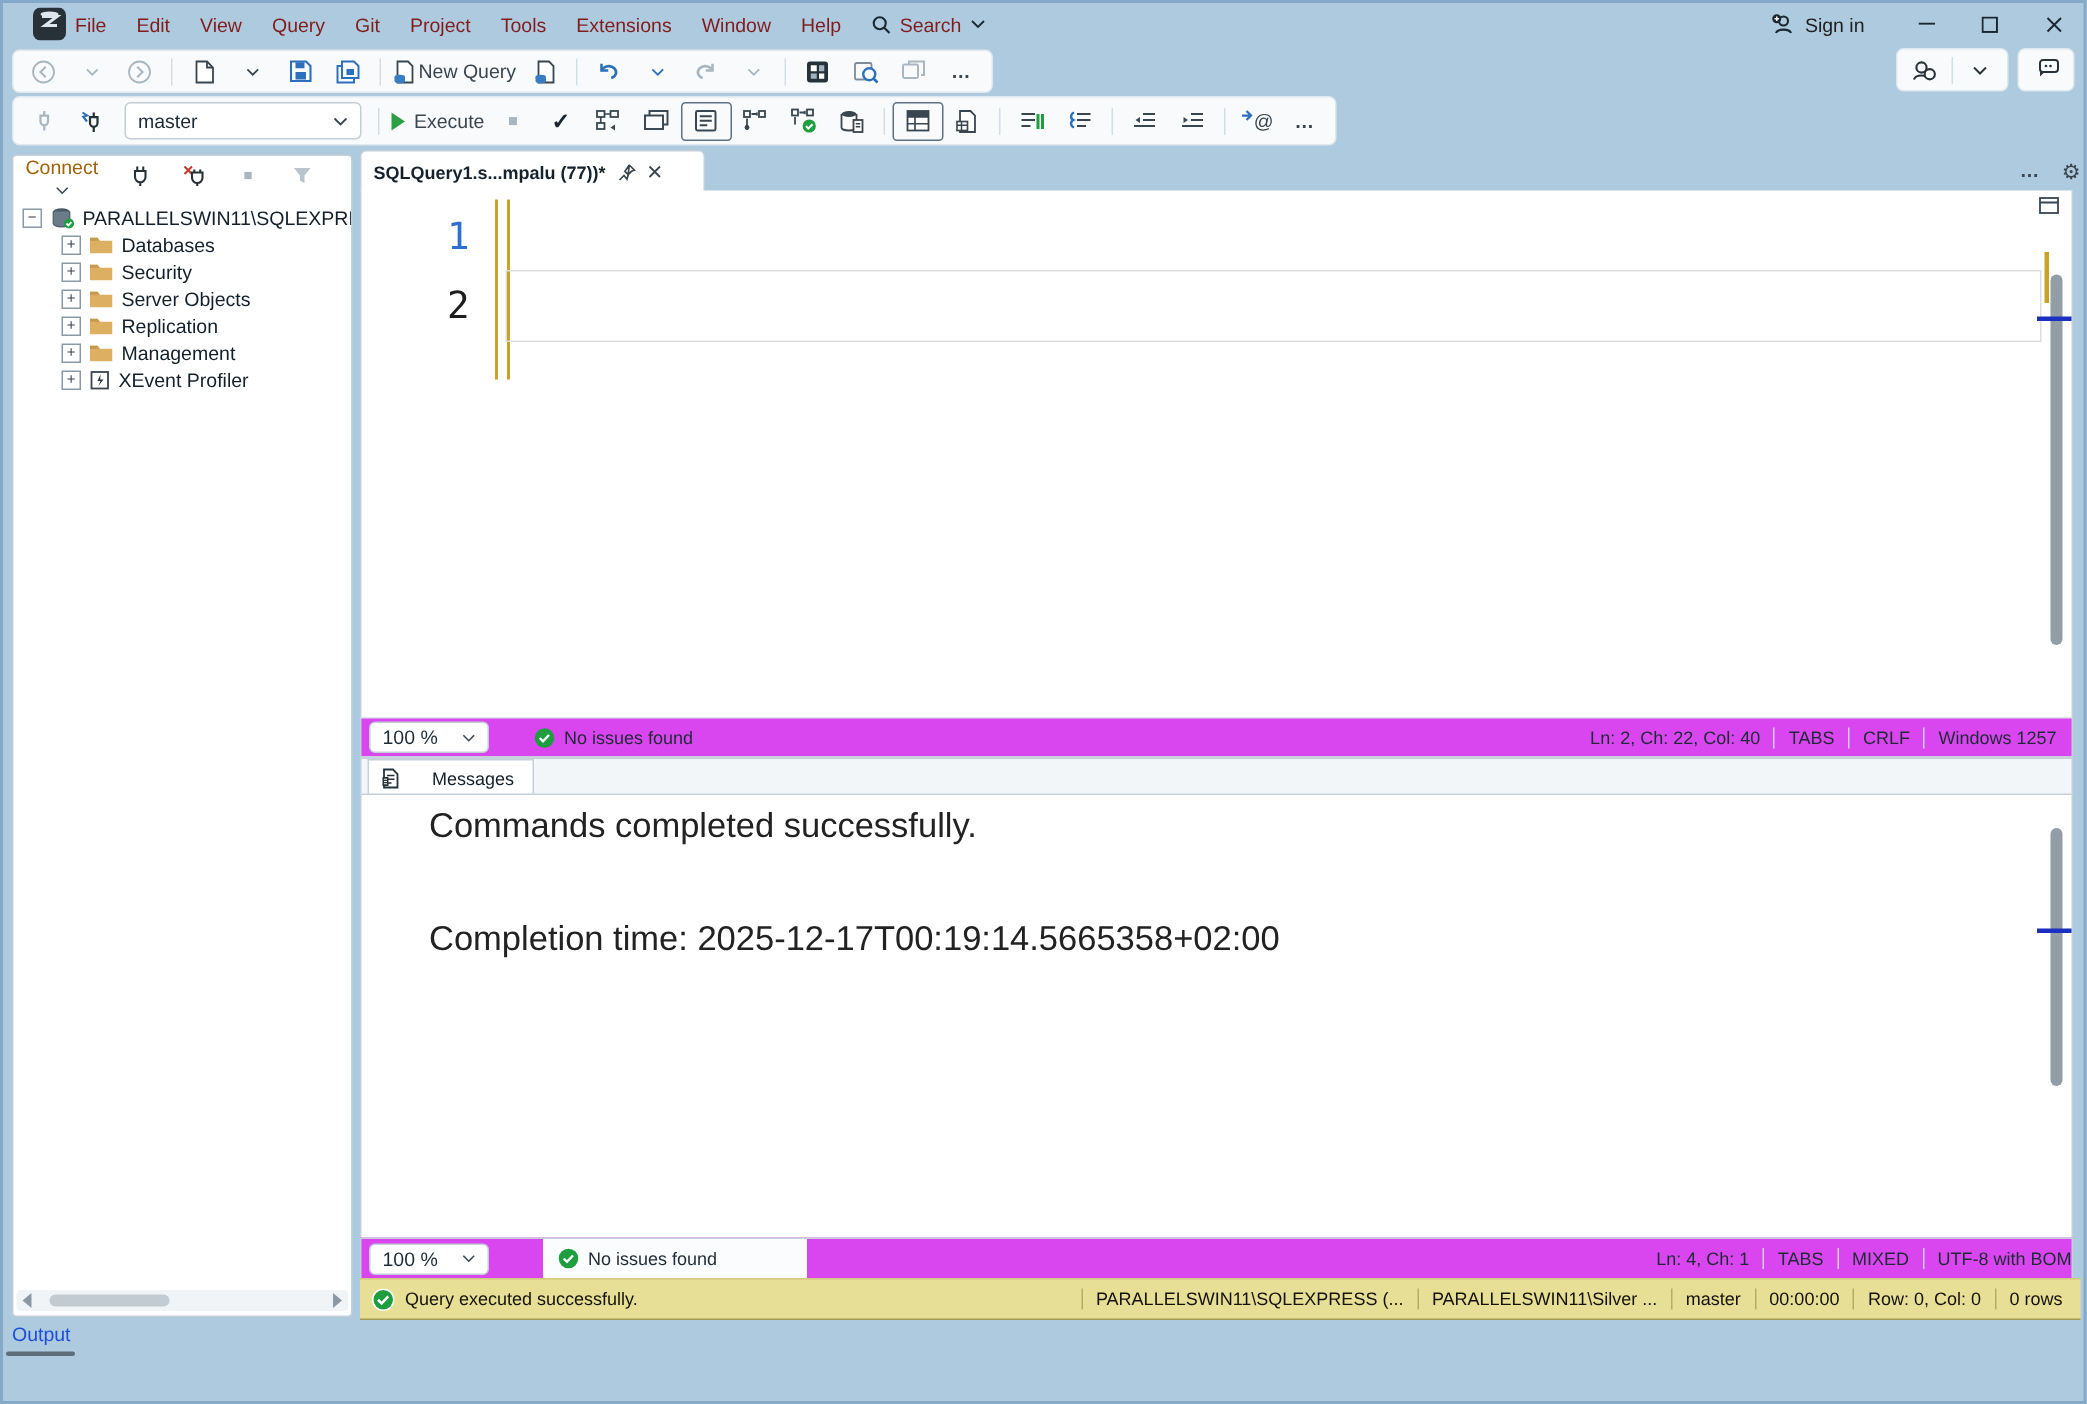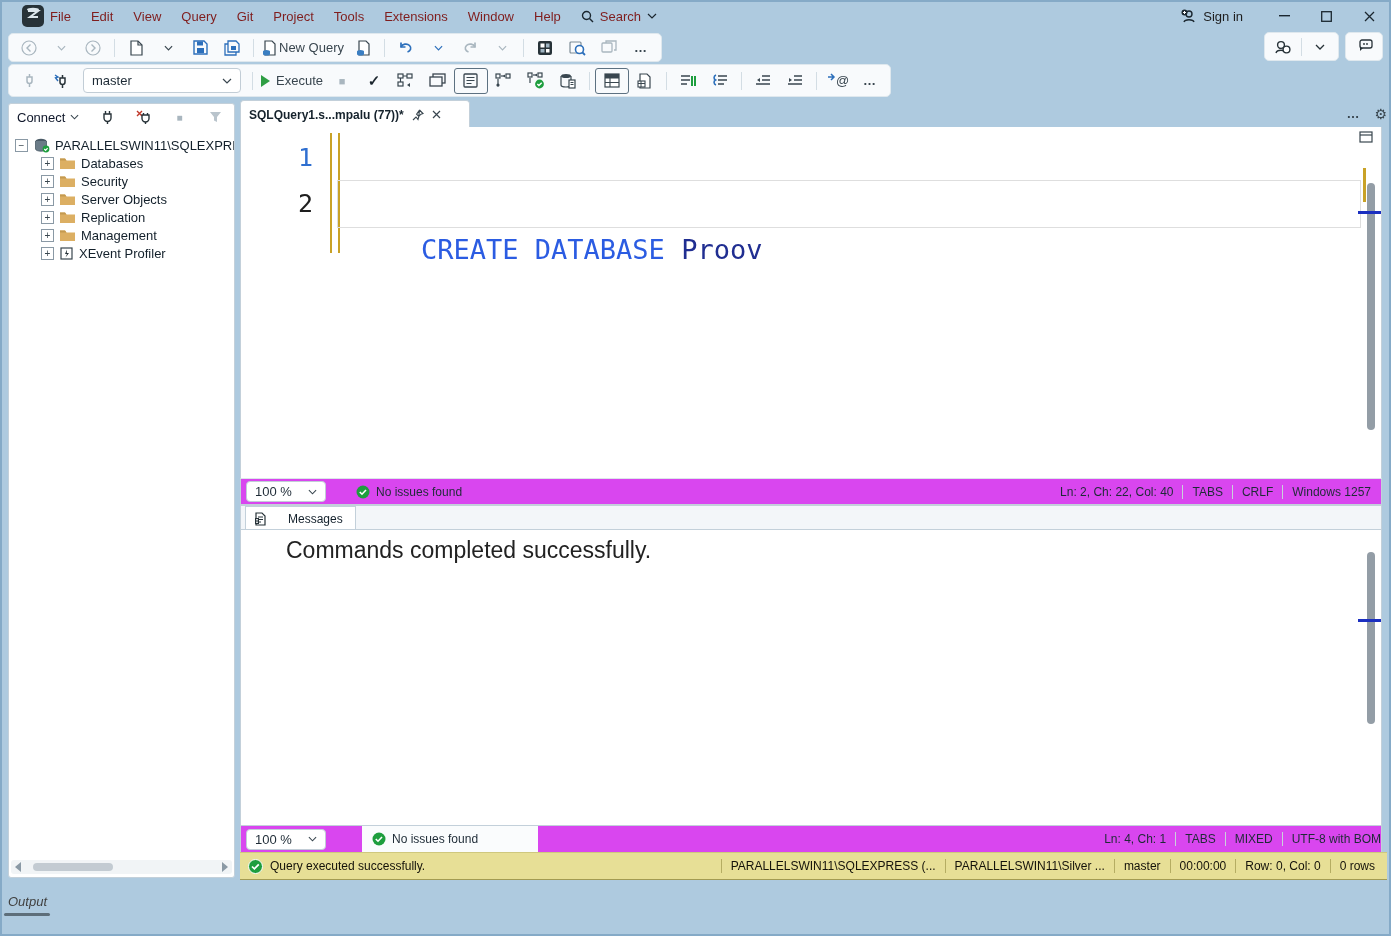--- a/index.html
+++ b/index.html
@@ -360,21 +360,21 @@
           <path d="M1 5h5M4 2l3 3-3 3" fill="none" stroke="#2c6fbb" stroke-width="1.5"></path>
         </svg>
       <span style="font-size:13px;color:#39464f;">@</span>
     </span>
     <span class="tb-btn dots">…</span>
   </div>
 </div>
 
 <div class="abs" style="left:8px;top:103px;width:225px;height:773px;background:#fff;border:1px solid #c3d0da;border-radius:3px;overflow:hidden;">
   <div class="flex" style="height:26px;padding:0 8px;gap:4px;">
-    <span class="flex" style="gap:5px;color:#0f172a;">
+    <span class="flex" style="gap:5px;color:#a16207;flex-direction:column;">
       <span>Connect</span>
       <svg width="9" height="6" viewBox="0 0 10 6">
           <path d="M1 1l4 4 4-4" fill="none" stroke="#39464f" stroke-width="1.2"></path>
         </svg>
     </span>
     <span class="tb-btn" style="margin-left:8px;">
         <svg width="13" height="14" viewBox="0 0 13 14">
           <path d="M4.5 1v3M8.5 1v3M3 4h7v4a3.5 3.5 0 01-7 0zM6.5 11.5V14" stroke="#273238" stroke-width="1.4" fill="none"></path>
         </svg>
       </span>
@@ -495,23 +495,20 @@
 
 <div class="abs" style="left:240px;top:127px;width:1140px;height:351px;background:#fff;border:1px solid #c3d0da;border-top:none;overflow:hidden;">
 
   <div class="abs code" style="left:0;top:8px;width:72px;height:46px;line-height:46px;text-align:right;font-size:25px;color:#2f6fd0;"><span>1</span></div>
   <div class="abs code" style="left:0;top:54px;width:72px;height:46px;line-height:46px;text-align:right;font-size:25px;color:#1e1e1e;"><span>2</span></div>
 
   <div class="abs" style="left:89px;top:6px;width:6px;height:120px;background:#fff;border-left:2px solid #c9a227;border-right:2px solid #c9a227;"></div>
 
   <div class="abs" style="left:96px;top:53px;width:1022px;height:46px;border:1px solid #dedede;"></div>
 
-  <div class="abs code" style="left:115px;top:54px;height:46px;line-height:46px;font-size:27px;white-space:pre;">
-    <span style="color:#2b5ce2;">CREATE DATABASE</span><span style="color:#2b5ce2;"> </span><span style="color:#202e91;">Proov</span>
-  </div>
 
   <span class="abs" style="right:8px;top:4px;">
       <svg width="14" height="12" viewBox="0 0 14 12">
         <rect x="1" y="1" width="12" height="10" fill="none" stroke="#39464f" stroke-width="1.2"></rect>
         <path d="M1 4h12" stroke="#39464f" stroke-width="1.2"></path>
       </svg>
     </span>
 
   <div class="abs" style="right:2px;top:20px;width:16px;bottom:4px;">
     <div class="abs" style="left:0;top:21px;width:3px;height:34px;background:#c9a227;"></div>
@@ -554,20 +551,21 @@
           <rect x="1" y="6" width="4" height="6" fill="#273238"></rect>
           <path d="M2 7.5h2M2 9h2M2 10.5h2" stroke="#fff" stroke-width="0.8"></path>
         </svg>
       </span>
     <span style="font-size:12px;color:#13202b;">Messages</span>
   </div>
 </div>
 
 <div class="abs" style="left:240px;top:529px;width:1140px;height:296px;background:#fff;border:1px solid #c3d0da;border-top:1px solid #c3d0da;overflow:hidden;">
   <div class="light-txt" style="position:absolute;left:45px;top:7px;font-size:23px;">Commands completed successfully.</div>
+  <div class="light-txt" style="position:absolute;left:45px;top:82px;font-size:23px;">Completion time: 2025-12-17T00:19:14.5665358+02:00</div>
   <div class="abs" style="right:2px;top:4px;width:16px;bottom:4px;">
     <div class="abs scroll-thumb" style="left:4px;top:18px;width:8px;height:172px;"></div>
     <div class="abs" style="left:-5px;top:85px;width:26px;height:3px;background:#1b2fc0;"></div>
   </div>
 </div>
 
 <div class="abs statusrow" style="left:240px;top:825px;width:1140px;height:26px;border:1px solid #c3d0da;">
   <span class="dd-box" style="width:62px;height:19px;margin-left:5px;">
     <span>100 %</span>
     <svg width="9" height="6" viewBox="0 0 10 6">
@@ -610,21 +608,21 @@
     <span class="seg-sep" style="background:#b5ad62;"></span>
     <span>00:00:00</span>
     <span class="seg-sep" style="background:#b5ad62;"></span>
     <span>Row: 0, Col: 0</span>
     <span class="seg-sep" style="background:#b5ad62;"></span>
     <span>0 rows</span>
   </span>
 </div>
 
 <div class="abs" style="left:0;top:878px;width:1391px;height:30px;">
-  <div class="abs" style="left:8px;top:16px;color:#404040;font-style:italic;">
+  <div class="abs" style="left:8px;top:4px;color:#1d4ed8;">
     <span>Output</span>
     <div style="margin-top:4px;margin-left:-4px;width:46px;height:3px;background:#5d6e7a;border-radius:2px;"></div>
   </div>
 </div>
 
 <div class="abs flex" style="left:0;top:924px;width:1313px;height:28px;background:#44515a;color:#eef3f6;margin-top:40px;">
   <span style="margin-left:10px;">
       <svg width="18" height="15" viewBox="0 0 18 15">
         <path d="M1.5 1.5h15v9h-9l-3 3v-3h-3z" fill="none" stroke="#cfd8de" stroke-width="1.4"></path>
       </svg>

